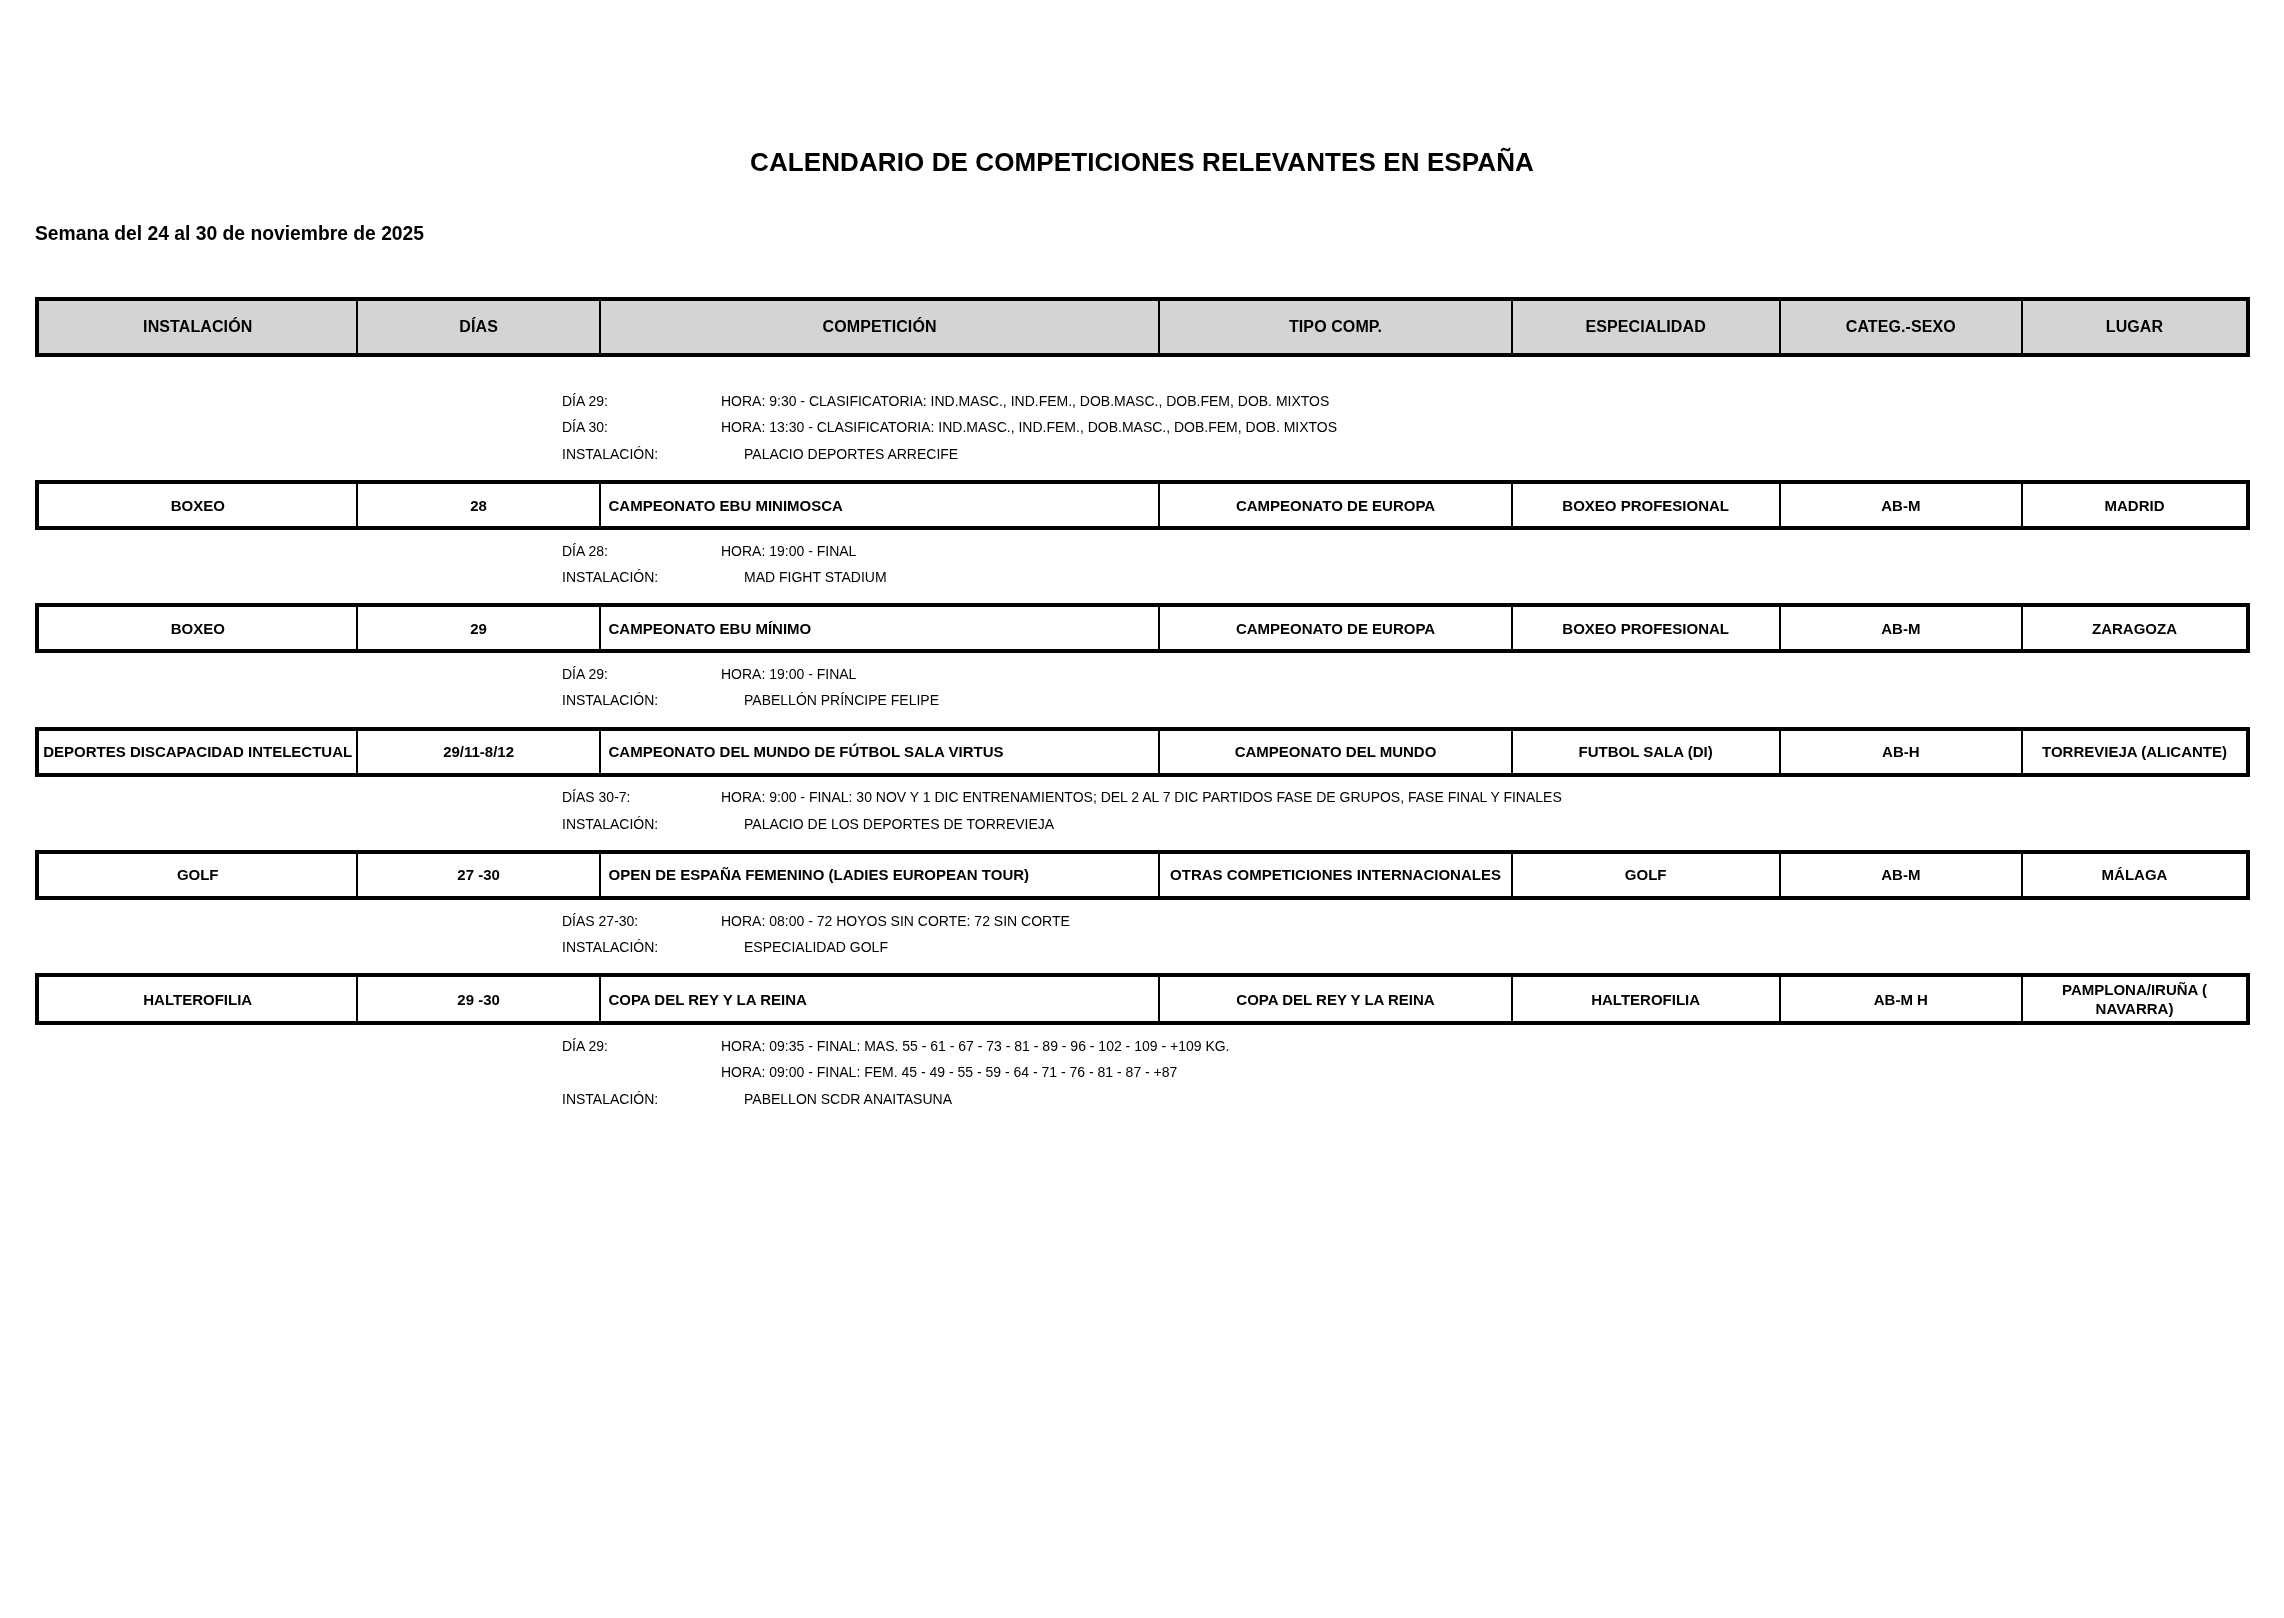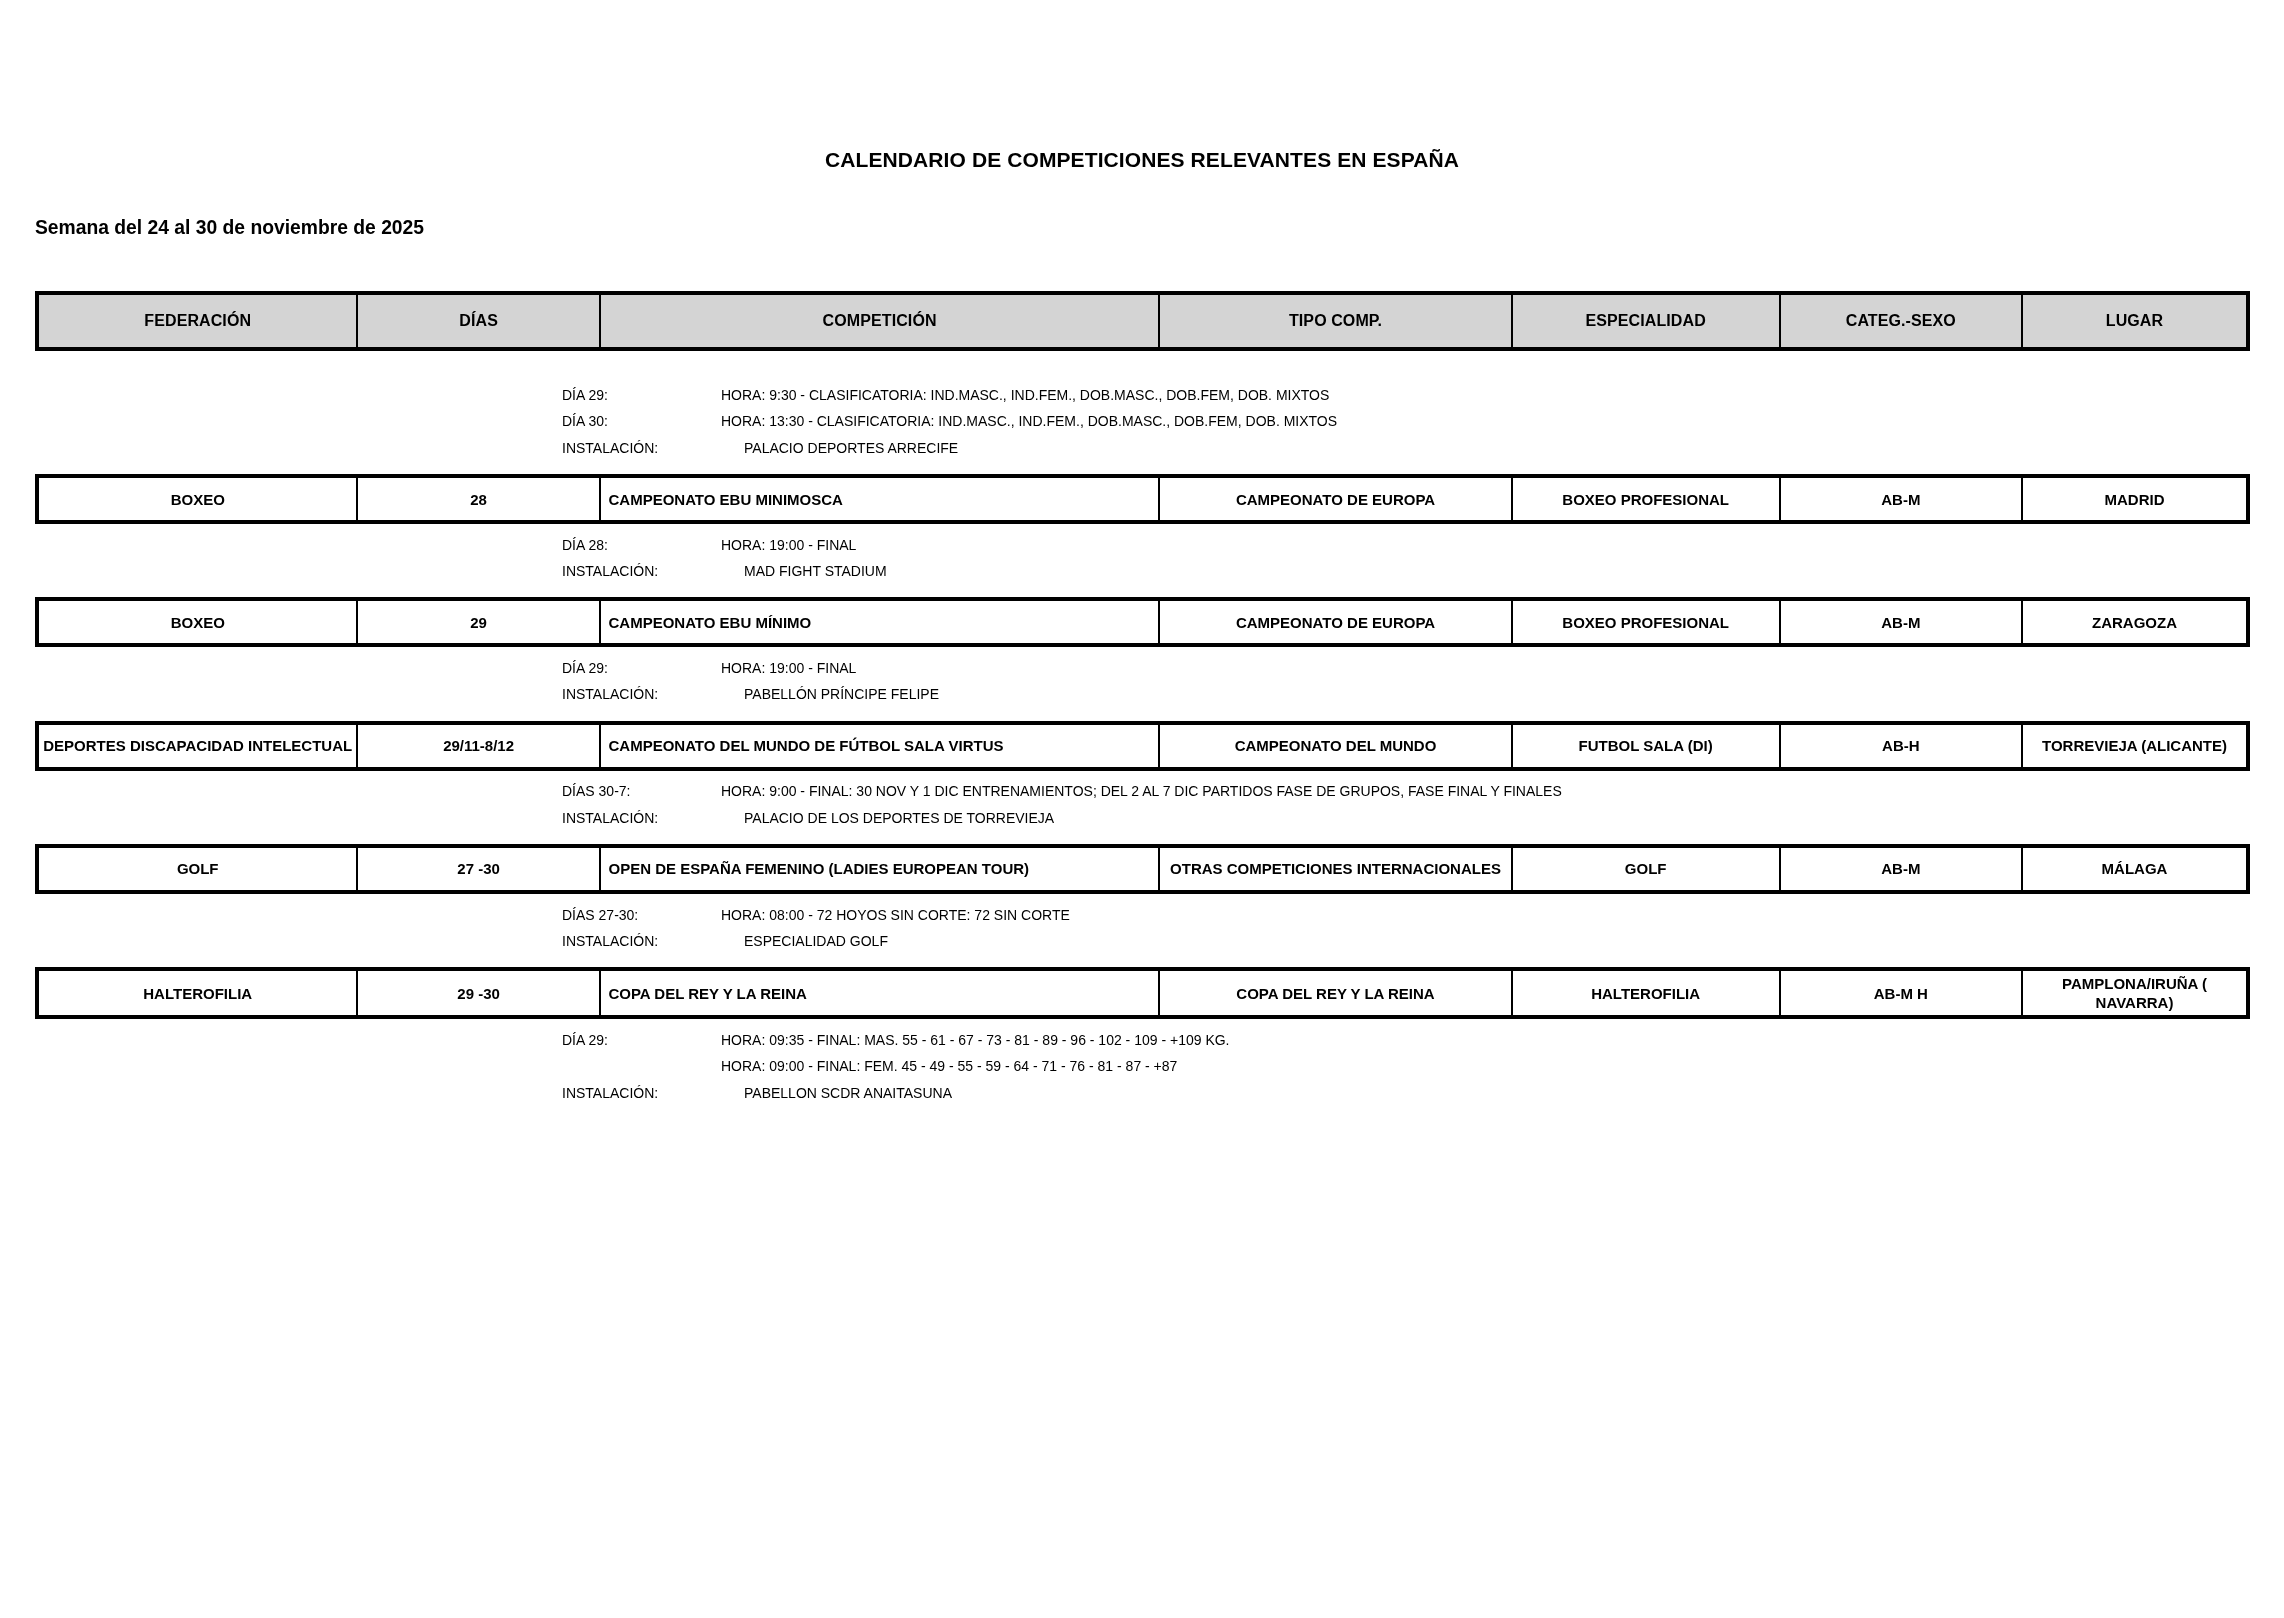--- a/index.html
+++ b/index.html
@@ -20,21 +20,21 @@
     position: relative;
     width: 2284px;
     height: 1619px;
     box-sizing: border-box;
     padding: 0 35px;
   }
 
   
   .doc-title {
     text-align: center;
-    font-size: 21px;
+    font-size: 26px;
     font-weight: bold;
     letter-spacing: 0.1px;
     padding-top: 147px;
     line-height: 1.2;
   }
   .doc-subtitle {
     text-align: left;
     font-size: 19.3px;
     font-weight: bold;
     padding-top: 44px;
@@ -149,21 +149,21 @@
       <col class="c-fed">
         <col class="c-dias">
         <col class="c-comp">
         <col class="c-tipo">
       <col class="c-esp">
         <col class="c-cat">
         <col class="c-lug">
     </colgroup>
     <tbody id="table-body">
         <tr class="head-row">
-          <td class="band-top band-bottom outer-left">FEDERACIÓN</td>
+          <td class="band-top band-bottom outer-left">INSTALACIÓN</td>
           <td class="band-top band-bottom">DÍAS</td>
           <td class="band-top band-bottom">COMPETICIÓN</td>
           <td class="band-top band-bottom">TIPO COMP.</td>
           <td class="band-top band-bottom">ESPECIALIDAD</td>
           <td class="band-top band-bottom">CATEG.-SEXO</td>
           <td class="band-top band-bottom outer-right">LUGAR</td>
         </tr>
         <tr class="spacer-row">
           <td colspan="7"></td>
         </tr>

